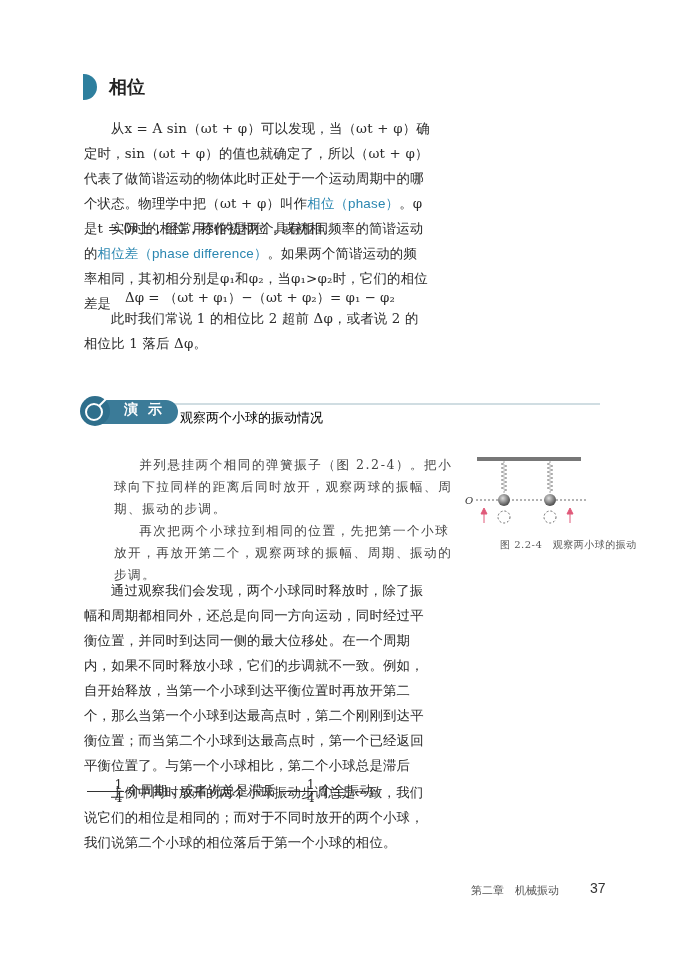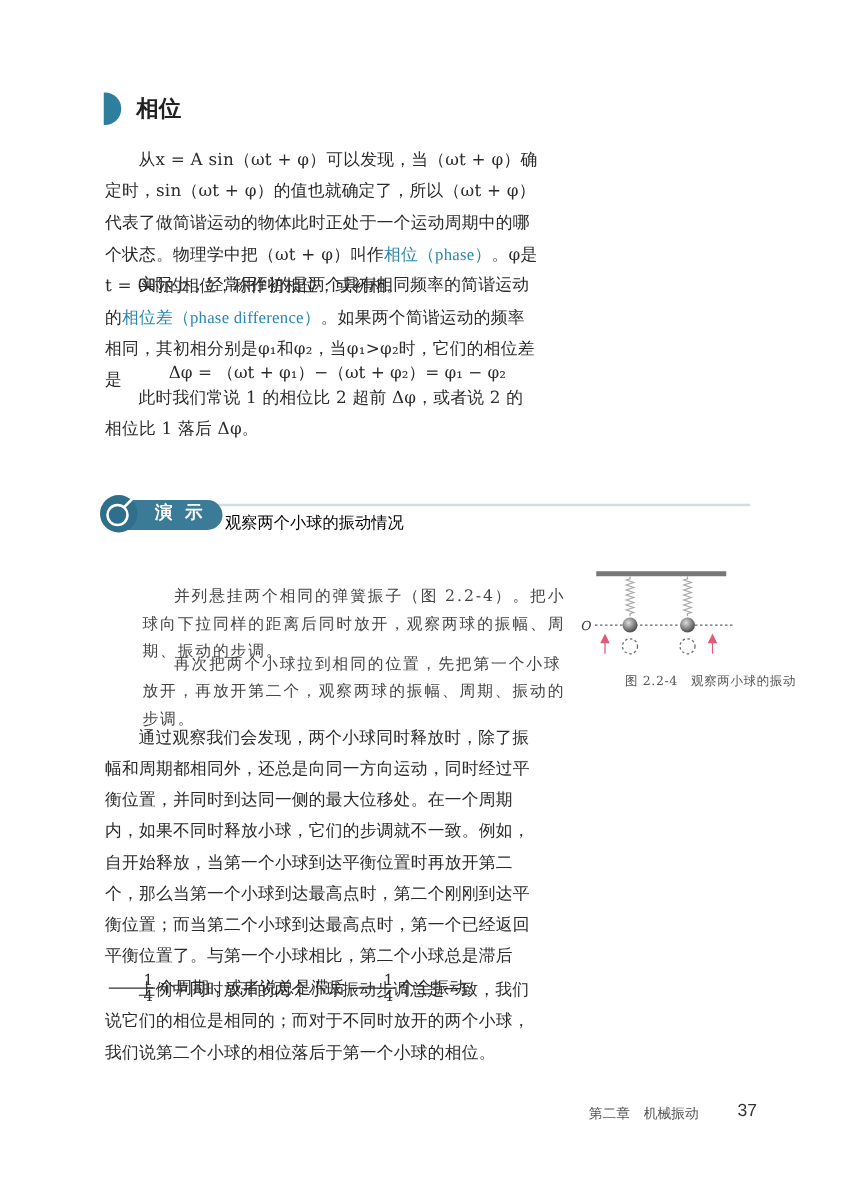--- a/index.html
+++ b/index.html
@@ -5,22 +5,22 @@
   html, body { margin:0; padding:0; background:#ffffff; }
   body { width:680px; height:954px; position:relative; overflow:hidden;
          font-family: "DejaVu Serif", "Liberation Serif", serif; color:#2a2a2a; }
   .abs { position:absolute; }
   .sec-head { left:83px; top:73px; height:28px; display:flex; align-items:center; }
   .sec-mark { width:14px; height:26px; background:#2e7f9e; border-radius:0 14px 14px 0; margin-right:12px; }
   .sec-title { font-family:"DejaVu Sans","Liberation Sans",sans-serif; font-size:18px; font-weight:bold; color:#222; }
   .p { position:absolute; left:84px; width:346px; font-size:13.4px; line-height:25px; letter-spacing:0.2px; }
   .ind { text-indent:2em; }
   .hl { color:#2a86b0; font-family:"DejaVu Sans","Liberation Sans",sans-serif; }
-  .hl-en { color:#2a86b0; font-family:Liberation Serif, serif; }
-  .eq { position:absolute; left:125px; top:289px; font-size:13.4px; font-style:normal;margin-left:10px; }
+  .hl-en { color:#2a86b0; font-family:Liberation Sans, sans-serif; }
+  .eq { position:absolute; left:125px; top:289px; font-size:13.4px; font-style:normal; }
   .demo-bar { left:80px; top:372px; width:520px; height:32px;margin-top:24px; }
   .demo-line { position:absolute; left:30px; top:7px; width:490px; height:2px; background:#d0dde2; }
   .demo-circle { position:absolute; left:0; top:0; width:30px; height:30px; border-radius:50%; background:#2f6f8c; }
   .demo-pill { position:absolute; left:22px; top:4px; width:76px; height:24px; background:#3b7b98; border-radius:0 12px 12px 0; }
   .demo-label { position:absolute; left:44px; top:5px; font-family:"DejaVu Sans","Liberation Sans",sans-serif; font-size:14px; font-weight:bold; color:#fff; letter-spacing:10px; }
   .demo-title { left:180px; top:409px; font-family:"DejaVu Sans","Liberation Sans",sans-serif; font-size:13px; color:#000000; }
   .demo-text { position:absolute; left:114px; width:340px; font-size:12.6px; line-height:22px; color:#444; letter-spacing:1.5px; }
   .fig-caption { left:467px; top:538px; font-size:10px; color:#555; letter-spacing:0.5px;padding-left:33px; }
   .frac { display:inline-block; vertical-align:middle; text-align:center; font-size:12px; line-height:12px; margin:0 3px; }
   .frac span { display:block; }
@@ -55,21 +55,21 @@
     <svg width="30" height="30" viewBox="0 0 30 30">
       <circle cx="14" cy="16" r="8" fill="none" stroke="#fff" stroke-width="2"></circle>
       <line x1="19" y1="10" x2="26" y2="3" stroke="#fff" stroke-width="2"></line>
     </svg>
   </div>
   <div class="demo-label">演示</div>
 </div>
 
 <div class="abs demo-title">观察两个小球的振动情况</div>
 
-<div class="demo-text ind" style="top:454px;margin-top:12px;">并列悬挂两个相同的弹簧振子（图 2.2-4）。把小球向下拉同样的距离后同时放开，观察两球的振幅、周期、振动的步调。</div>
+<div class="demo-text ind" style="top:454px;">并列悬挂两个相同的弹簧振子（图 2.2-4）。把小球向下拉同样的距离后同时放开，观察两球的振幅、周期、振动的步调。</div>
 <div class="demo-text ind" style="top:520px;">再次把两个小球拉到相同的位置，先把第一个小球放开，再放开第二个，观察两球的振幅、周期、振动的步调。</div>
 
 <div class="abs" style="left:462px; top:455px; width:130px; height:78px;">
   <svg width="130" height="78" viewBox="0 0 130 78">
     <rect x="15" y="2" width="104" height="4" fill="#777"></rect>
     <g stroke="#aaa" stroke-width="1">
       <path d="M42 6 l0 2 l-3 1 l6 2 l-6 2 l6 2 l-6 2 l6 2 l-6 2 l6 2 l-6 2 l6 2 l-6 2 l6 2 l-6 2 l6 2 l-3 1 l0 2" fill="none"></path>
       <path d="M88 6 l0 2 l-3 1 l6 2 l-6 2 l6 2 l-6 2 l6 2 l-6 2 l6 2 l-6 2 l6 2 l-6 2 l6 2 l-6 2 l6 2 l-3 1 l0 2" fill="none"></path>
     </g>
     <line x1="14" y1="45" x2="126" y2="45" stroke="#666" stroke-width="1" stroke-dasharray="2,2"></line>

